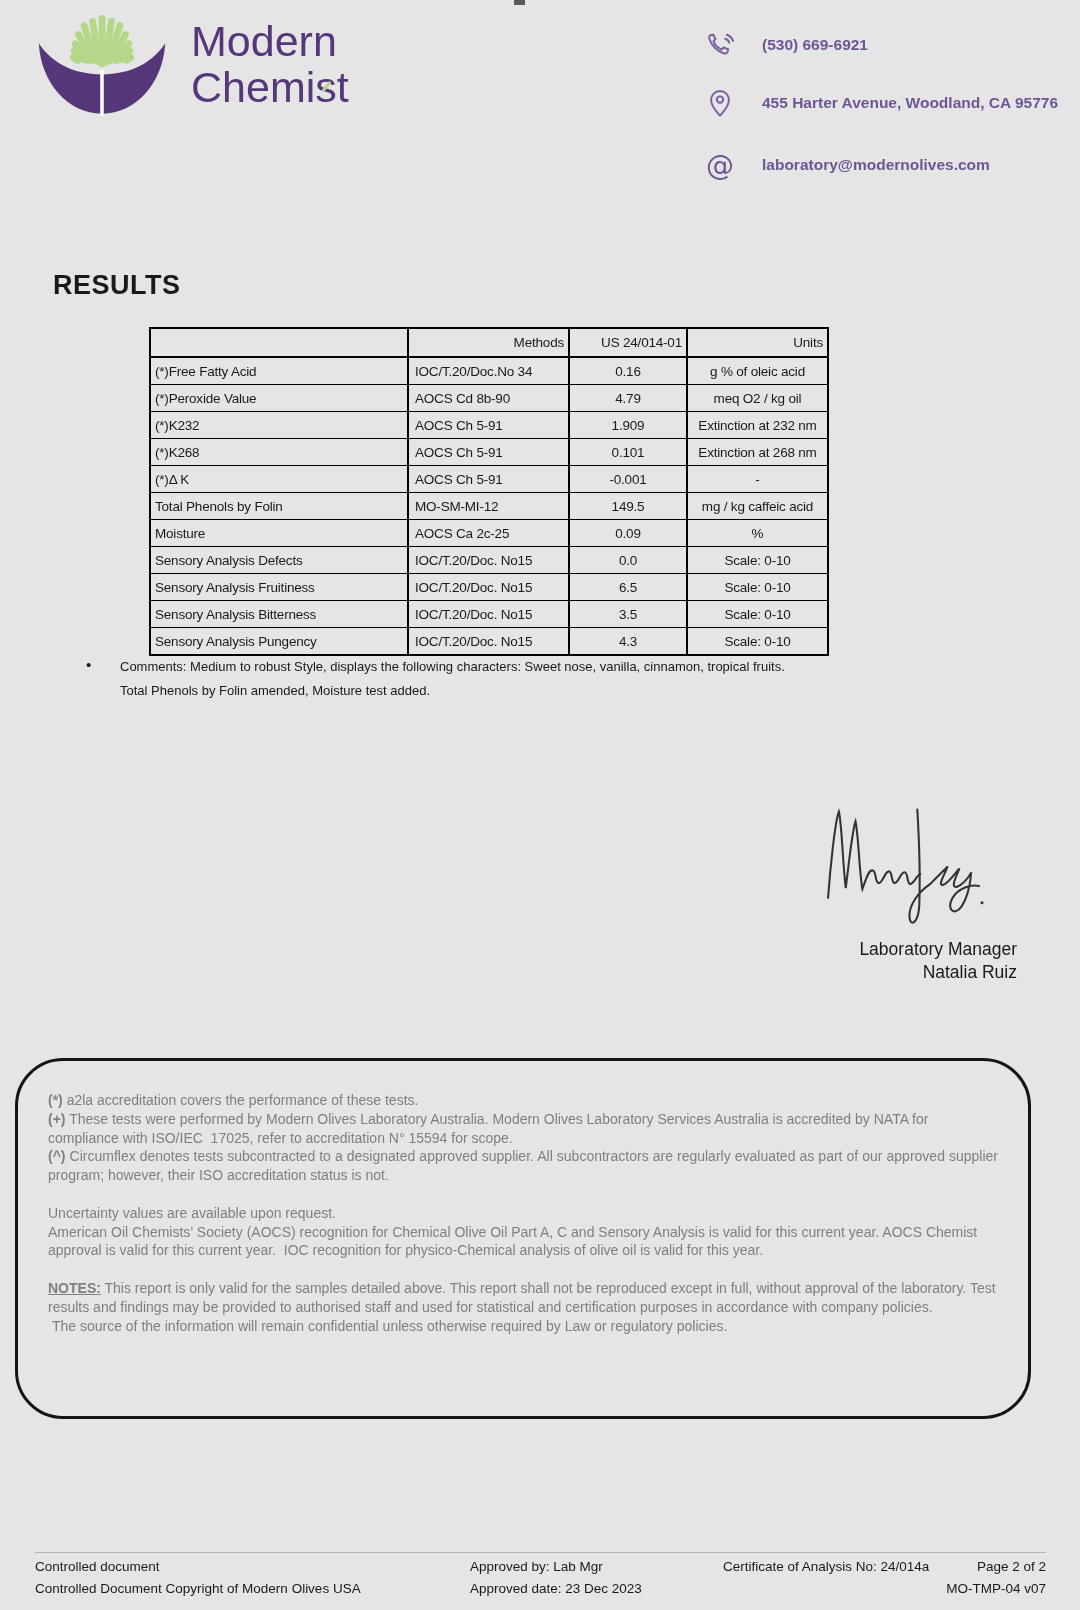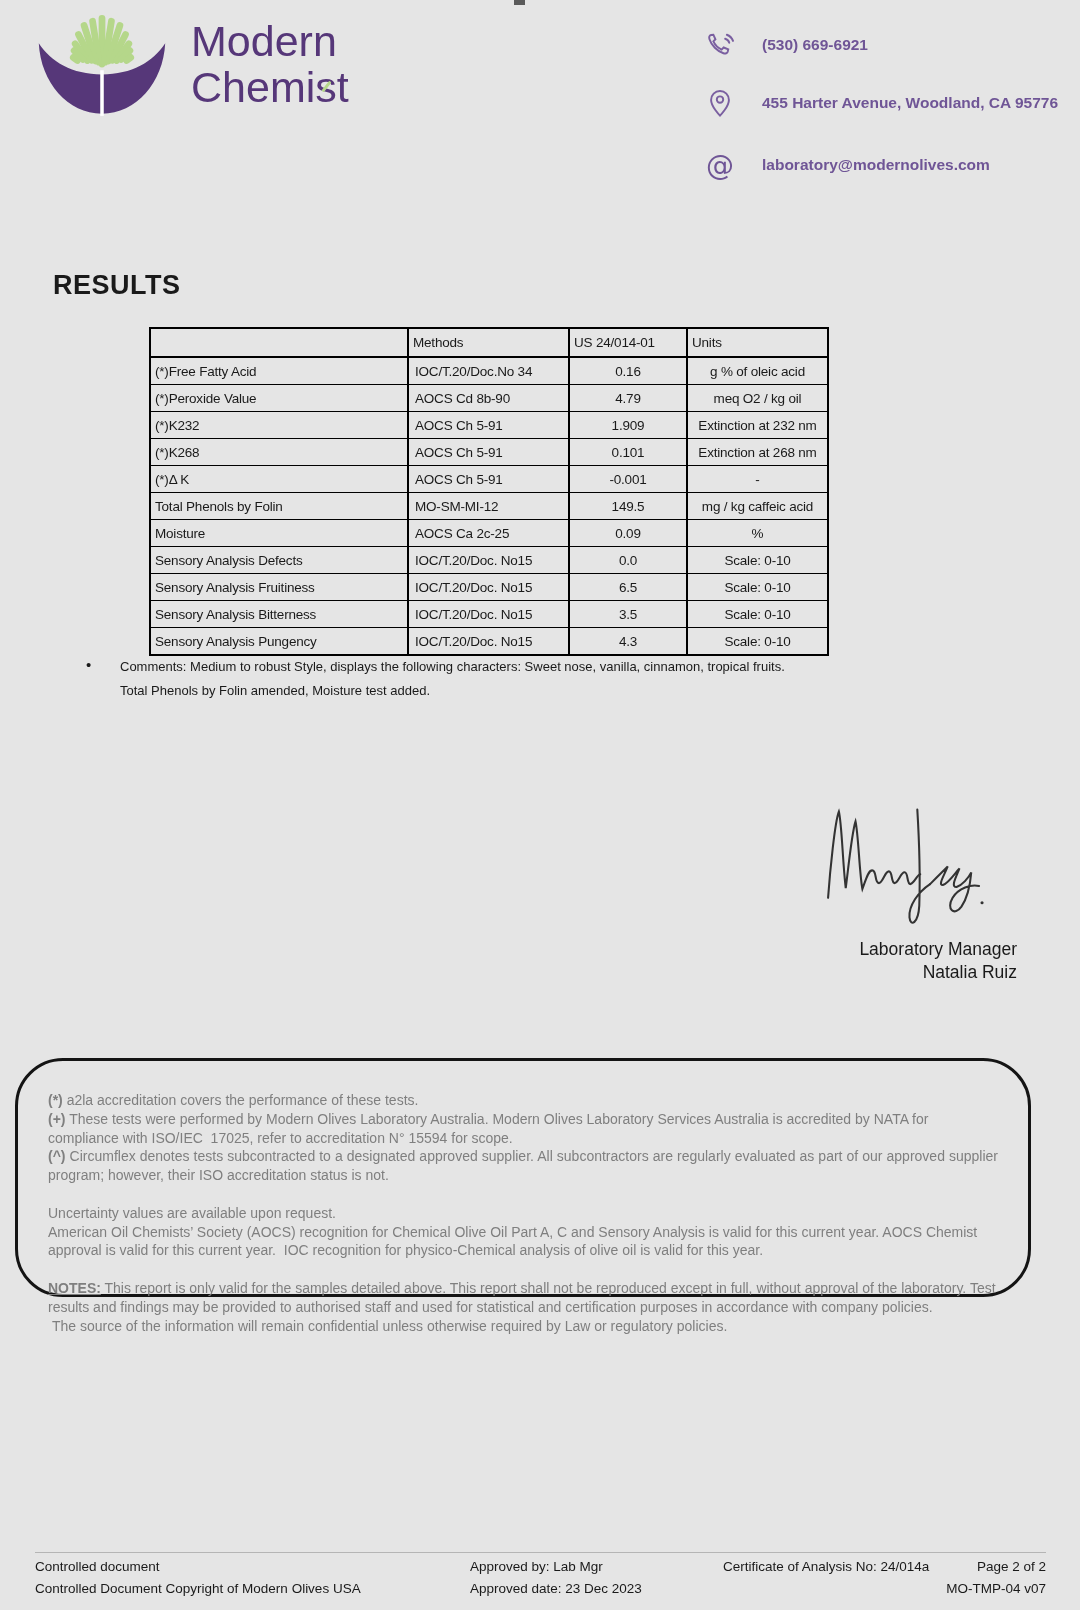--- a/index.html
+++ b/index.html
@@ -28,38 +28,38 @@
   #at-glyph{font-family:"DejaVu Sans",sans-serif;font-size:28px;font-weight:400;color:var(--contact_purple);}
 
   
   #results-title{left:53px;top:270px;font-size:27px;font-weight:700;letter-spacing:0.5px;}
 
   
   #results-table-wrap{left:149px;top:327px;}
   table{border-collapse:collapse;table-layout:fixed;font-size:13.5px;letter-spacing:-0.2px;}
   col.c0{width:258px;}col.c1{width:161px;}col.c2{width:118px;}col.c3{width:141px;}
   th,td{border:2px solid #000;border-top-width:1px;border-bottom-width:1px;padding:1px 4px;height:24px;font-weight:400;white-space:nowrap;overflow:hidden;}
-  thead th{border-top-width:2px;border-bottom-width:2px;height:25px;text-align:left;}
+  thead th{border-top-width:2px;border-bottom-width:2px;height:25px;text-align:right;}
   tbody td.col0{text-align:left;}
   tbody td.col1{text-align:left;padding-left:6px;}
   tbody td.col2,tbody td.col3{text-align:center;}
   table tr:last-child td{border-bottom-width:2px;}
 
   
   #comments-bullet{left:86px;top:656px;font-size:15px;}
   .comment-line{left:120px;width:830px;font-size:13px;line-height:24px;}
   #comment-line-1{top:655px;}
   #comment-line-2{top:679px;}
 
   
   #signature{left:822px;top:788px;}
   .sig-name-block{left:617px;top:938px;width:400px;text-align:right;font-size:17.5px;line-height:23px;}
 
   
-  #footnotes-box{left:15px;top:1058px;width:1016px;height:239px;border:3px solid #141414;border-radius:48px;box-sizing:border-box;padding:30px 30px 0 30px;}
+  #footnotes-box{left:15px;top:1058px;width:1016px;height:361px;border:3px solid #141414;border-radius:48px;box-sizing:border-box;padding:30px 30px 0 30px;}
   .fn{margin:0;color:var(--footnote_gray);font-size:14px;line-height:18.8px;white-space:pre-wrap;}
   .fn b{font-weight:700;}
   .fn b.u{text-decoration:underline;}
   .fn.justify{text-align:justify;}
   .fn-spacer{height:18.8px;}
 
   
   #footer-rule{left:35px;top:1552px;width:1011px;height:1px;background:#b5b5b5;}
   .footer-cell{font-size:13.5px;line-height:22px;white-space:nowrap;}
   #footer-col1{left:35px;top:1556px;}

